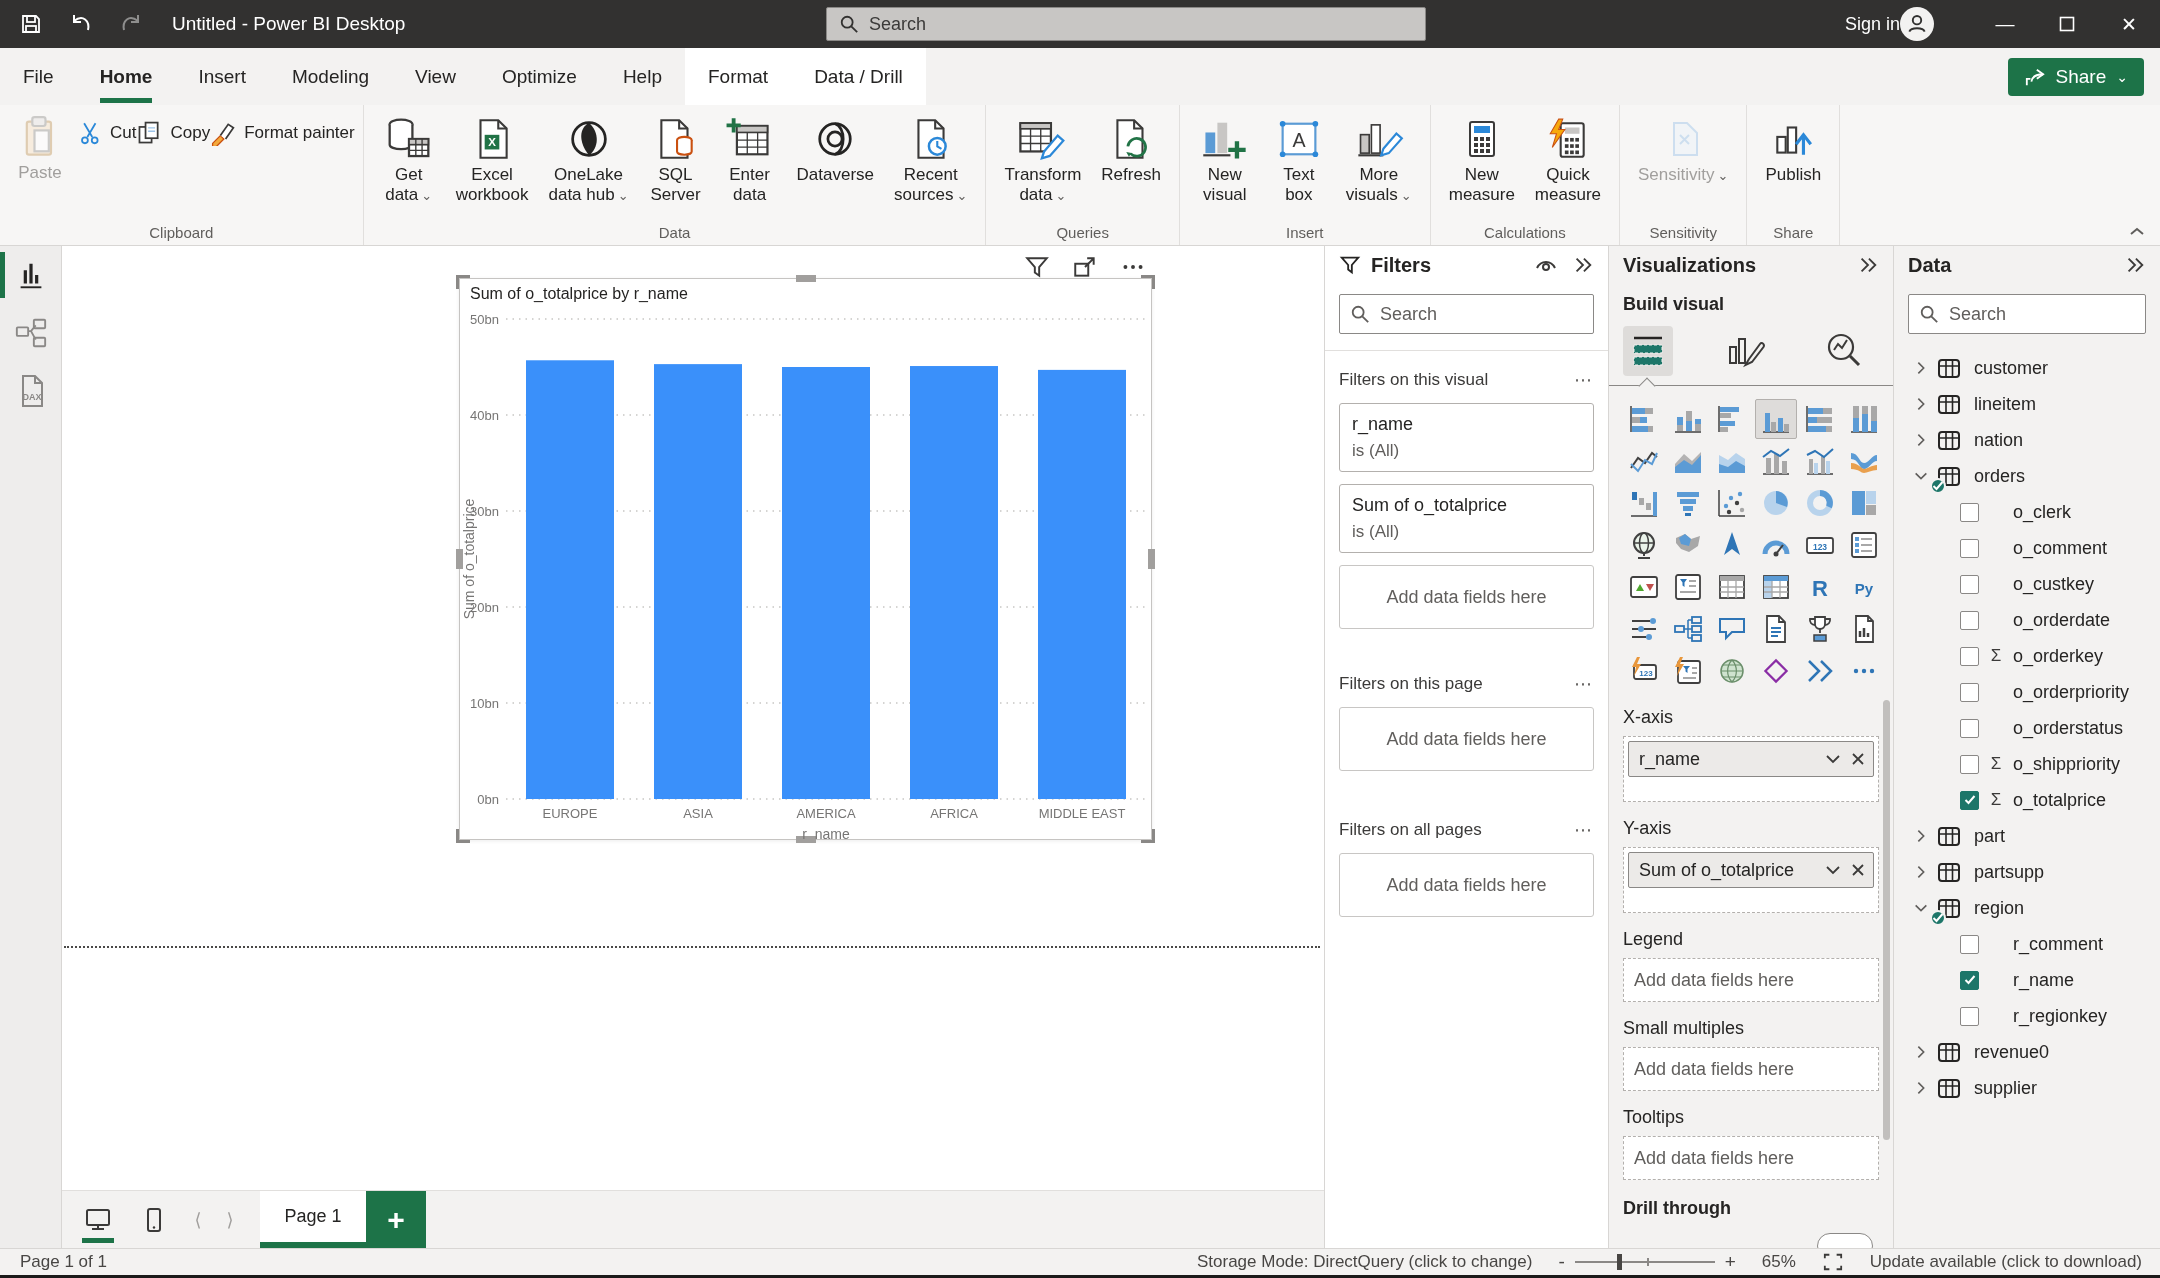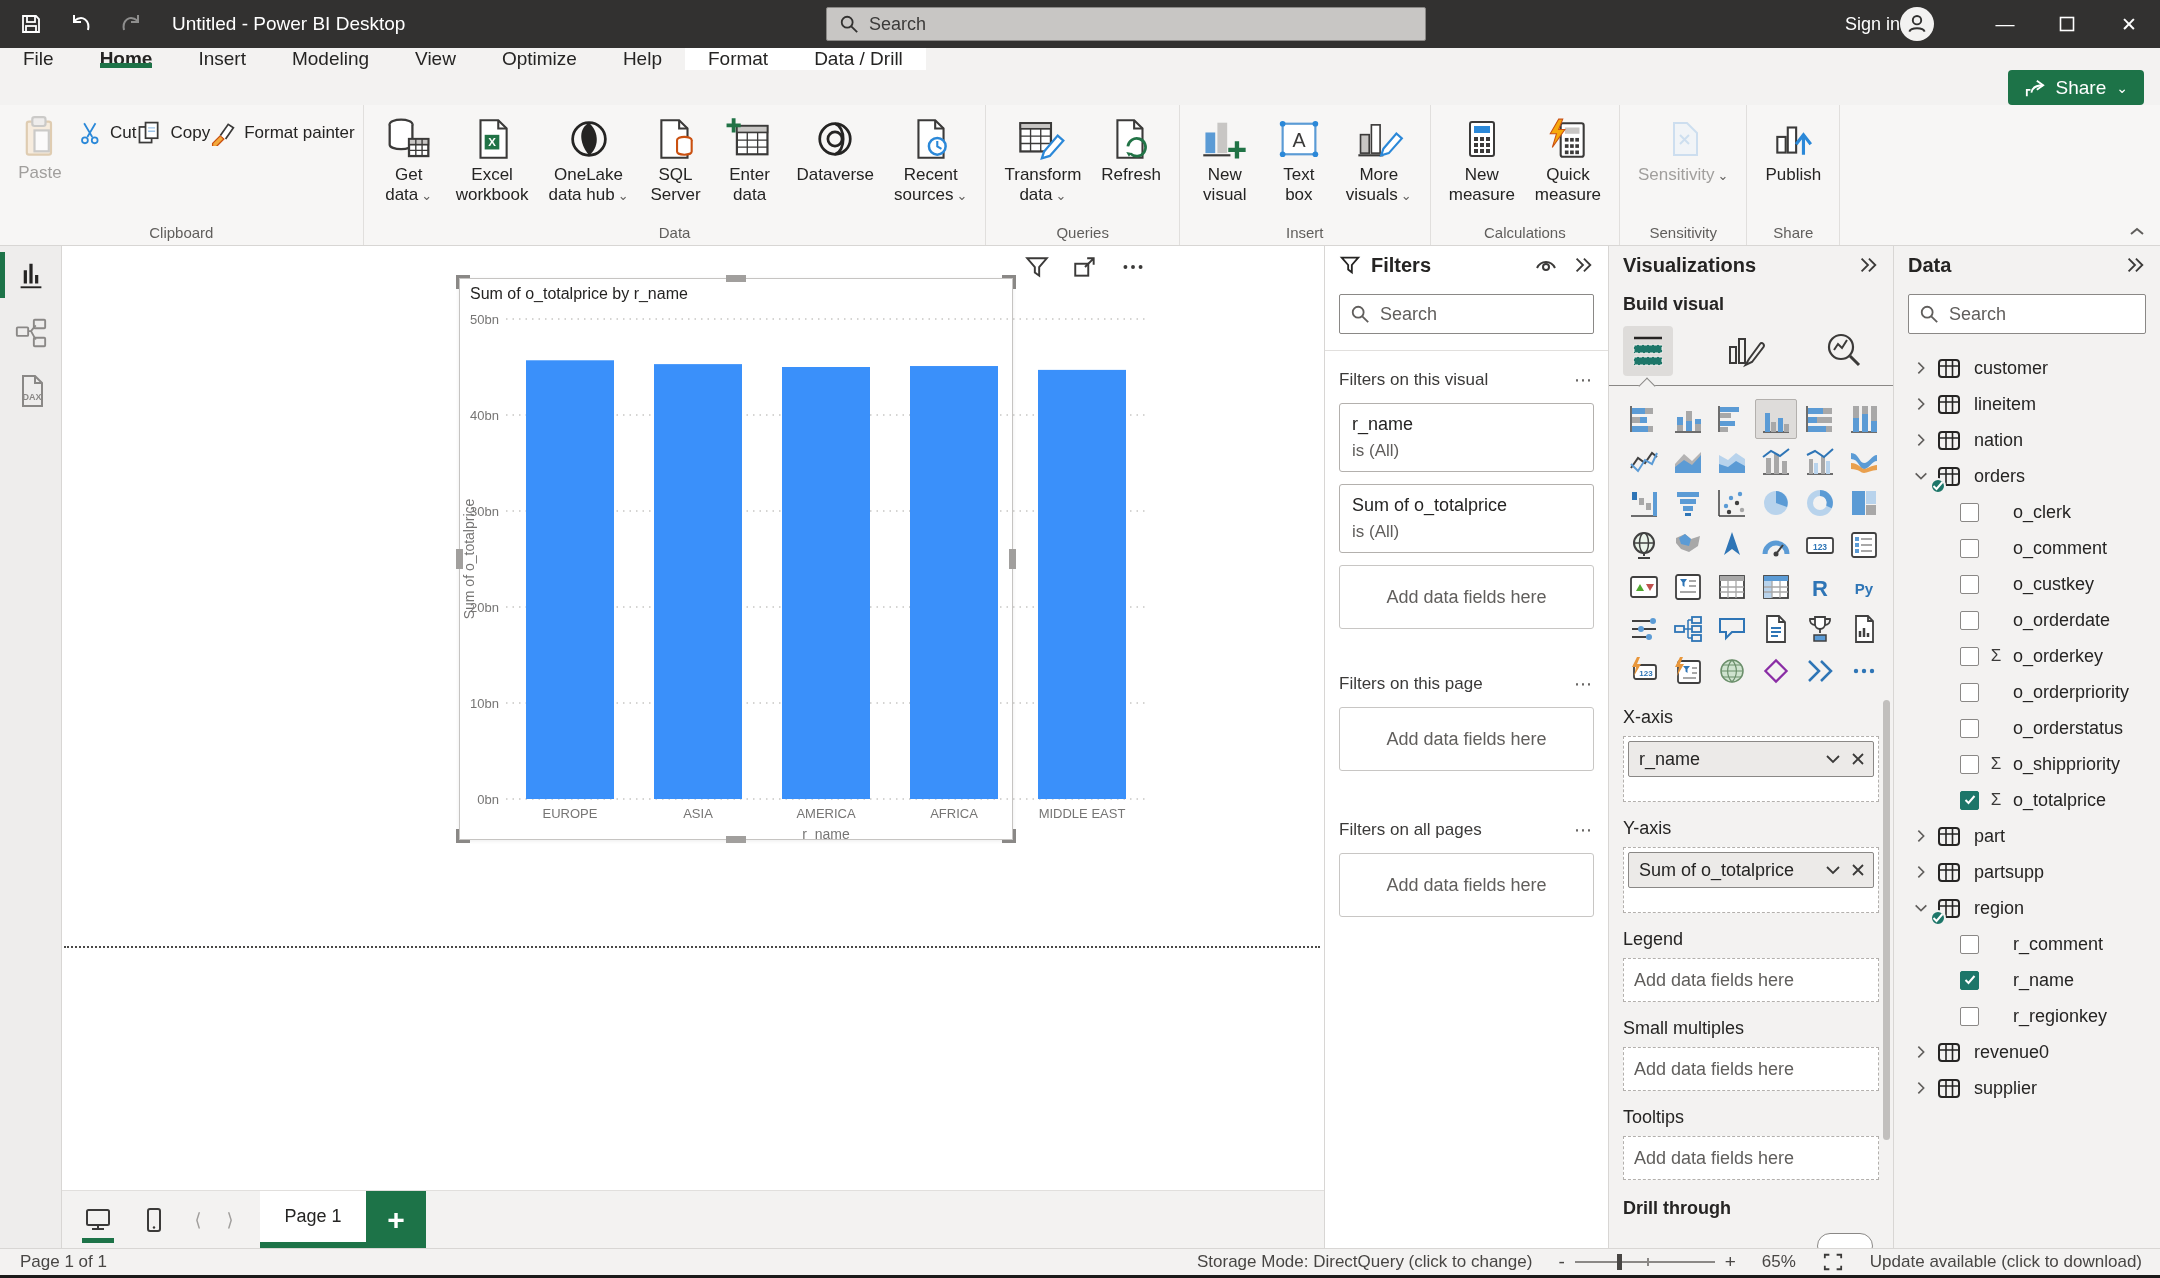--- a/index.html
+++ b/index.html
@@ -16,21 +16,21 @@
   .tb-btn{width:26px;height:26px;display:flex;align-items:center;justify-content:center;}
   .tb-title{margin-left:28px;font-size:19px;color:#fff;white-space:nowrap;}
   .tb-search{position:absolute;left:826px;top:7px;width:600px;height:34px;background:#c8c6c4;border:1px solid #8a8886;border-radius:2px;display:flex;align-items:center;padding:0 12px;gap:10px;}
   .tb-search input{flex:1;background:transparent;border:none;outline:none;font-size:18px;color:#201f1e;font-family:inherit;}
   .tb-search input::placeholder{color:#3b3a39;}
   .tb-right{position:absolute;right:0;top:0;height:48px;display:flex;align-items:center;}
   .signin{font-size:18px;margin-right:0;}
   .avatar{width:34px;height:34px;border-radius:50%;background:#f3f2f1;display:flex;align-items:center;justify-content:center;margin-right:40px;}
   .winbtn{width:62px;height:48px;display:flex;align-items:center;justify-content:center;font-size:19px;color:#fff;}
   
-  .menubar{position:absolute;left:0;top:48px;width:2160px;height:57px;background:var(--panebg);display:flex;align-items:stretch;flex-direction:column;}
+  .menubar{position:absolute;left:0;top:48px;width:2160px;height:57px;background:var(--panebg);display:flex;align-items:stretch;}
   .menu-tab{padding:0 23px;display:flex;align-items:center;font-size:19px;color:var(--dark);position:relative;cursor:default;}
   .menu-tab.active{font-weight:bold;}
   .menu-tab.active::after{content:'';position:absolute;left:23px;right:23px;bottom:2px;height:5px;background:var(--green);}
   .menu-tab.highlighted{background:#fff;}
   .share-btn{margin-left:auto;margin-right:16px;align-self:center;height:38px;background:var(--green);color:#fff;border-radius:4px;display:flex;align-items:center;gap:10px;padding:0 16px;font-size:19px;}
   
   .ribbon{position:absolute;left:0;top:105px;width:2160px;height:141px;background:#f7f6f5;border-bottom:1px solid var(--line);display:flex;}
   .rgroup{position:relative;border-right:1px solid #e1dfdd;padding:6px 8px 26px 8px;display:flex;align-items:flex-start;}
   .rgroup-label{position:absolute;bottom:4px;left:0;right:0;text-align:center;font-size:15px;color:var(--gray);}
   .rbtn{display:flex;flex-direction:column;align-items:center;padding:2px 10px;min-width:74px;}
@@ -45,21 +45,21 @@
   .clip-stack{display:flex;flex-direction:row;justify-content:flex-start;margin-left:4px;padding-top:6px;}
   .clip-row{display:flex;align-items:center;height:32px;font-size:17px;color:var(--dark);gap:8px;}
   .ribbon-collapse{position:absolute;right:14px;bottom:6px;}
   
   .leftnav{position:absolute;left:0;top:246px;width:62px;height:1002px;background:#eeedec;border-right:1px solid var(--line);}
   .nav-item{position:relative;width:62px;height:58px;display:flex;align-items:center;justify-content:center;}
   .nav-item.selected::before{content:'';position:absolute;left:0;top:6px;bottom:6px;width:5px;background:var(--green);}
   
   .canvas{position:absolute;left:62px;top:246px;width:1262px;height:944px;background:#fff;overflow:hidden;}
   .vtoolbar{position:absolute;left:962px;top:8px;display:flex;gap:22px;align-items:center;}
-  .visual{position:absolute;left:397px;top:32px;width:554px;height:562px;background:#fff;border:1px solid #c6c4c2;box-shadow:0 1px 4px rgba(0,0,0,.08);}
+  .visual{position:absolute;left:397px;top:32px;width:693px;height:562px;background:#fff;border:1px solid #c6c4c2;box-shadow:0 1px 4px rgba(0,0,0,.08);}
   .vh{position:absolute;background:#a19f9d;}
   .vh.t{left:calc(50% - 10px);top:-4px;width:20px;height:7px;}
   .vh.b{left:calc(50% - 10px);bottom:-4px;width:20px;height:7px;}
   .vh.l{top:calc(50% - 10px);left:-4px;width:7px;height:20px;}
   .vh.r{top:calc(50% - 10px);right:-4px;width:7px;height:20px;}
   .vc{position:absolute;width:14px;height:14px;border:3px solid #8a8886;}
   .vc.tl{left:-4px;top:-4px;border-right:none;border-bottom:none;}
   .vc.tr{right:-4px;top:-4px;border-left:none;border-bottom:none;}
   .vc.bl{left:-4px;bottom:-4px;border-right:none;border-top:none;}
   .vc.br{right:-4px;bottom:-4px;border-left:none;border-top:none;}

